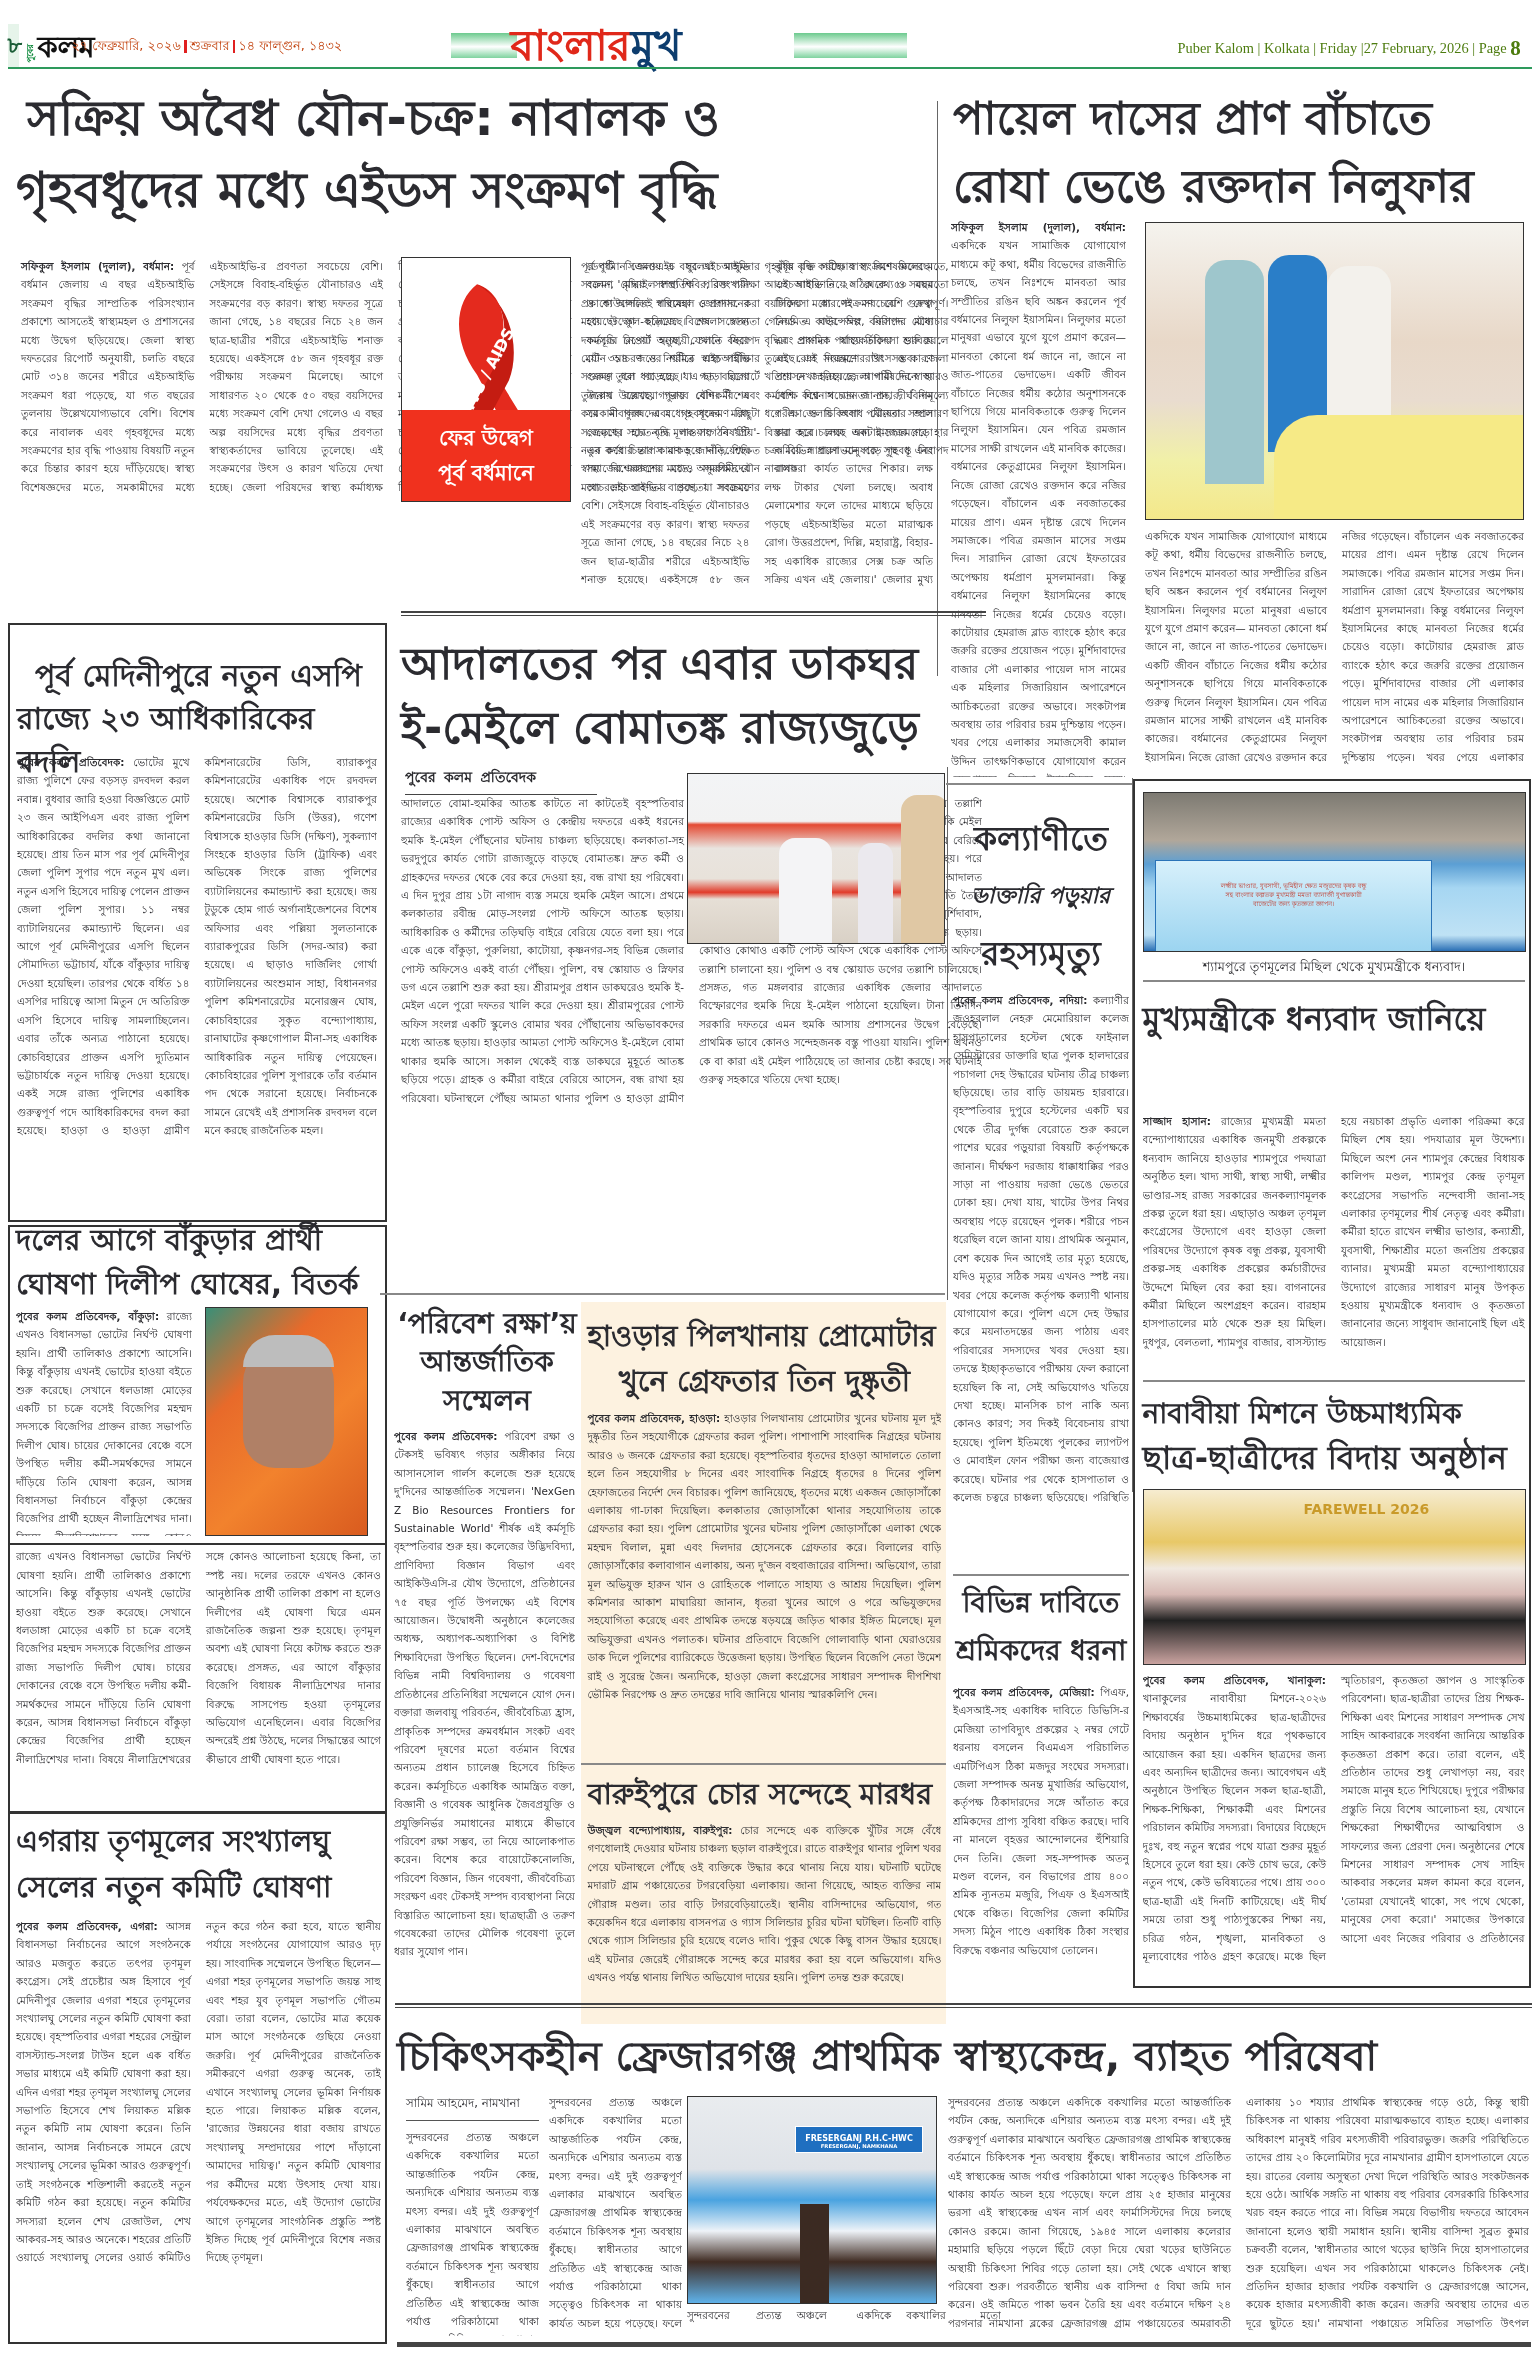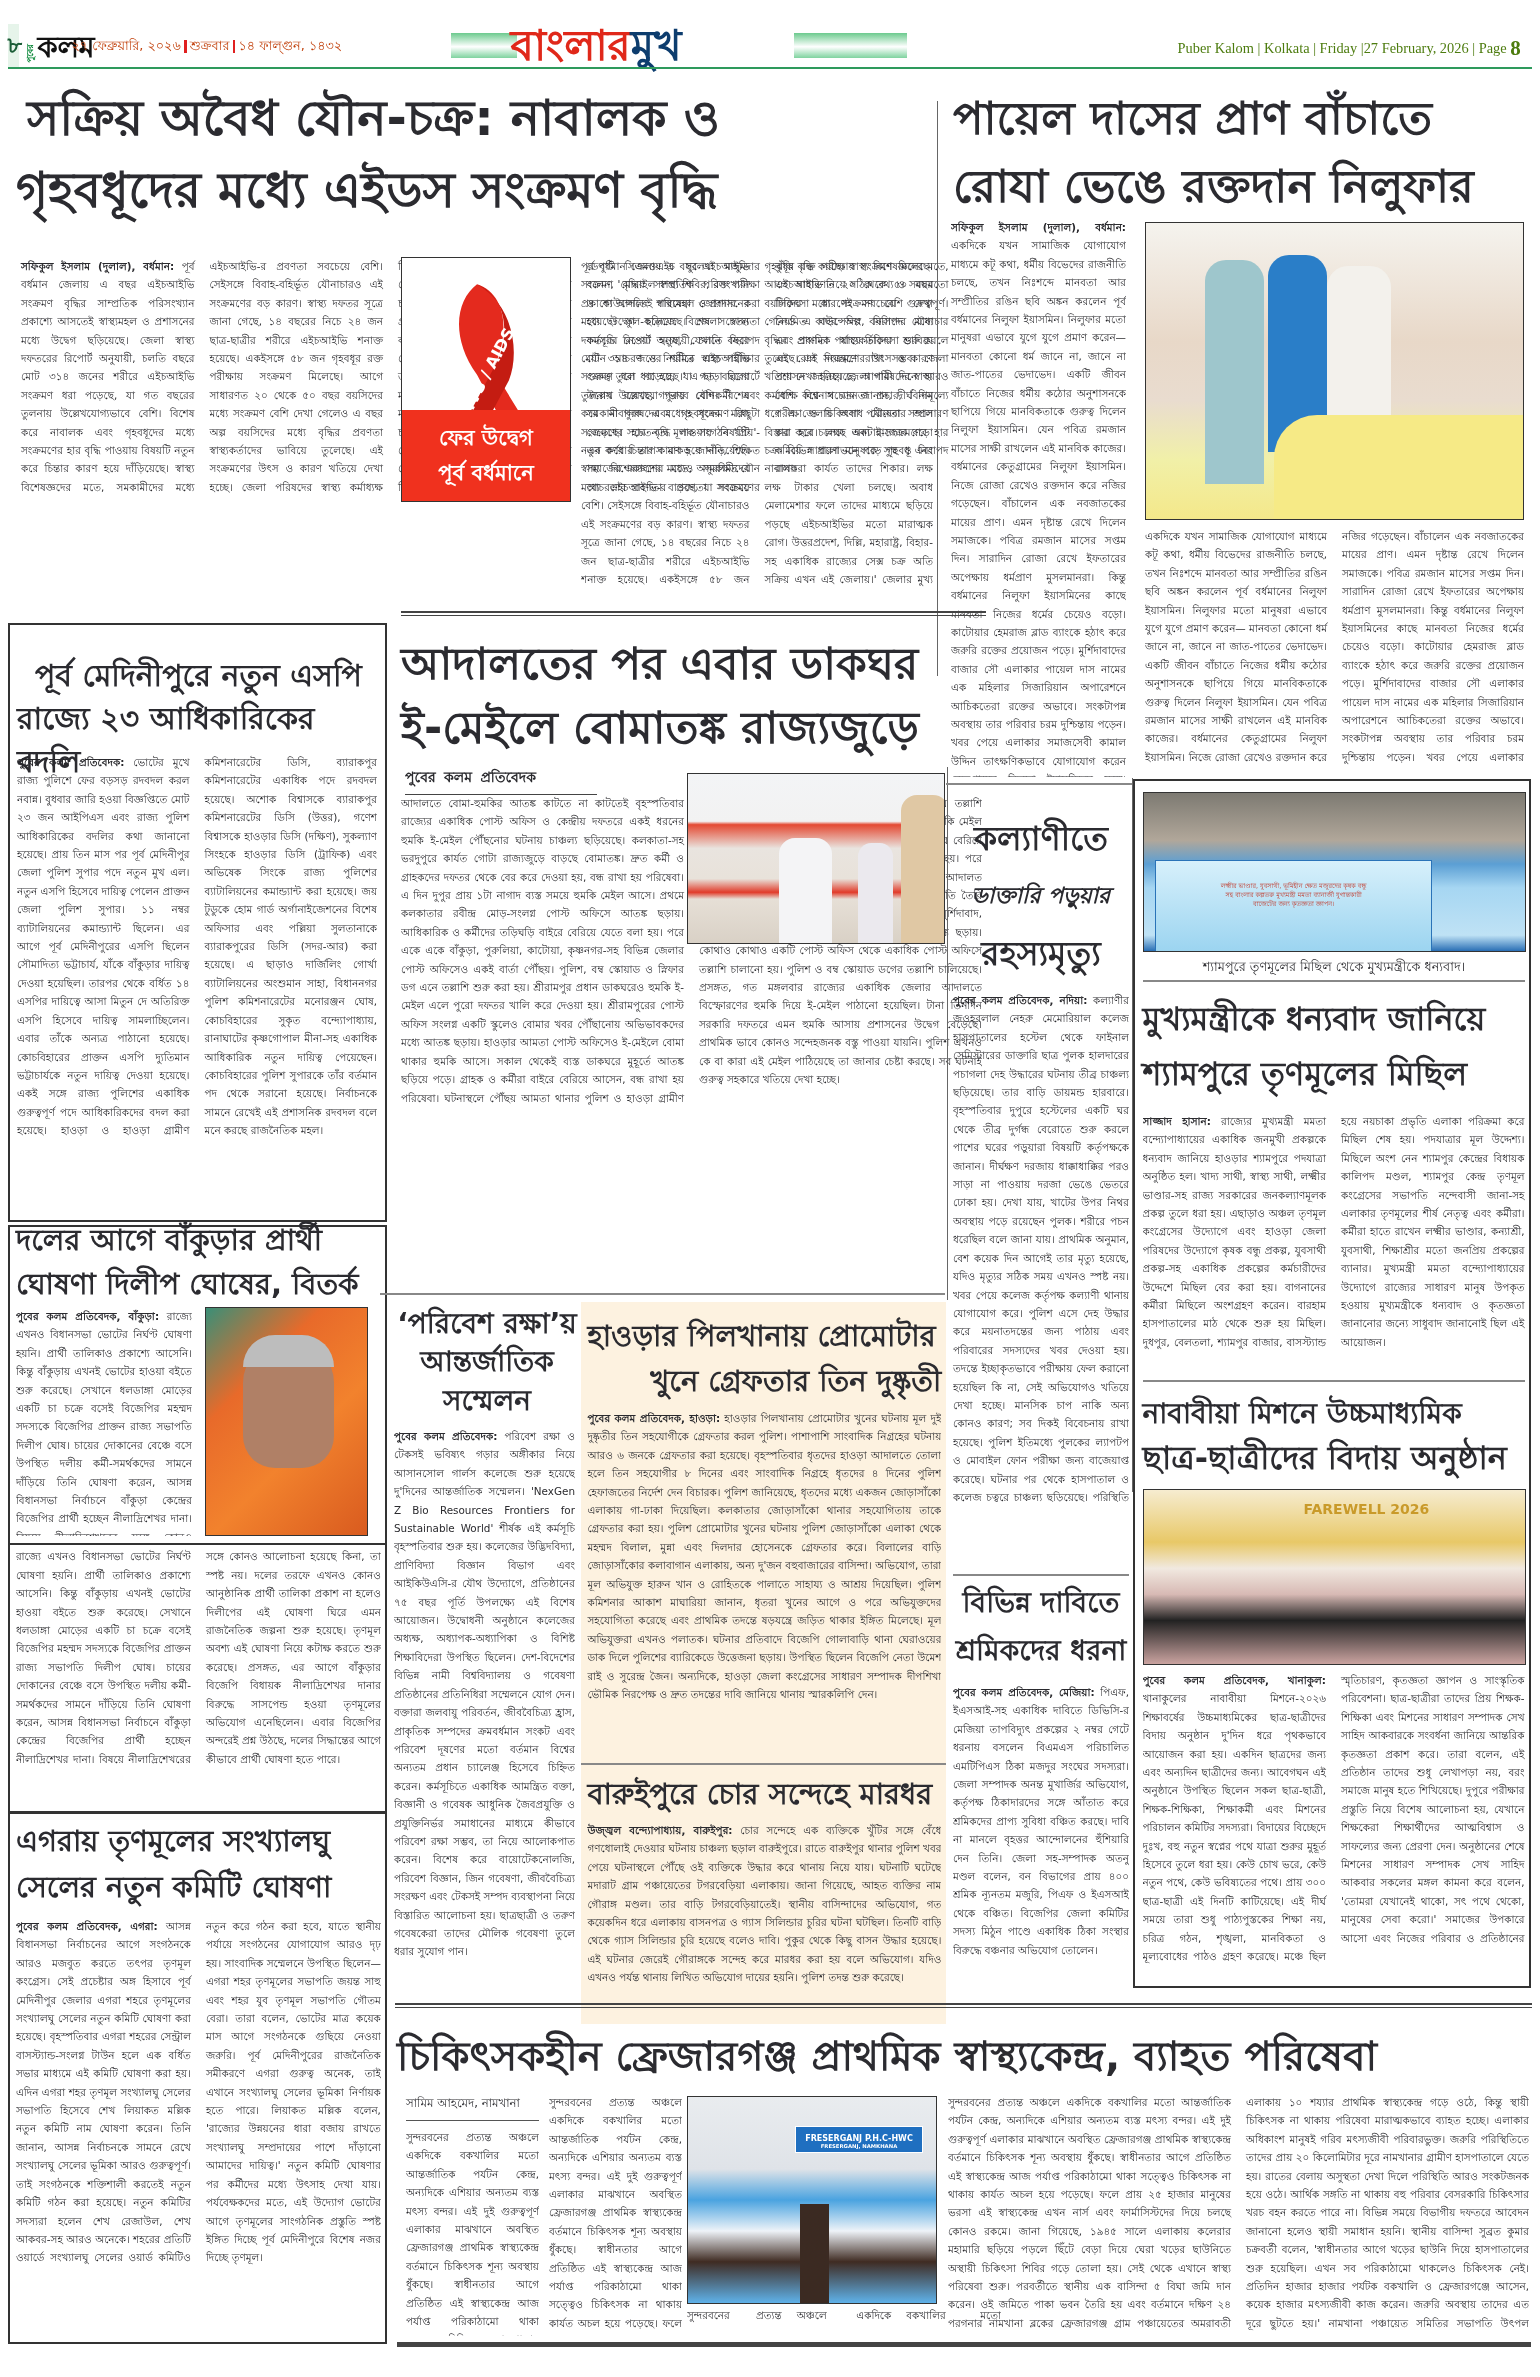--- a/index.html
+++ b/index.html
@@ -156,21 +156,20 @@
 </div>
 <div class="vrule" style="left:1132px;top:778px;height:714px;"></div>
 
 <div class="boxed" style="left:1133px;top:779px;width:398px;height:1209px;border-width:2.1px 2.1px 2.1px 2.1px;">
   <div class="photo img-rally" style="left:7.5px;top:10.7px;width:383px;height:160px;">
     <div style="position:absolute;left:11.7px;top:67px;width:277px;height:93px;background:linear-gradient(180deg,#d7f0fb,#9bd4f0);border:1.1px solid #2a73b8;font-family:'DejaVu Sans',sans-serif;font-size:6.4px;color:#c0392b;text-align:center;padding:21px 64px 0 64px;line-height:9px;">লক্ষ্মীর ভাণ্ডার, যুবসাথী, ভূমিহীন ক্ষেত মজুরদের কৃষক বন্ধু সহ বাংলার কল্পতরু মুখ্যমন্ত্রী মমতা ব্যানার্জী যুগান্তকারী বাজেটের জন্য কৃতজ্ঞতা জ্ঞাপন।</div>
   </div>
   <div class="caption abs" style="left:7.5px;top:176px;width:383px;">শ্যামপুরে তৃণমূলের মিছিল থেকে মুখ্যমন্ত্রীকে ধন্যবাদ।</div>
   <div class="hrule" style="left:7.5px;top:199px;width:382px;height:1.6px;"></div>
   <div class="hl abs" style="left:7.5px;top:209px;width:383px;font-size:32px;line-height:59px;">মুখ্যমন্ত্রীকে ধন্যবাদ জানিয়ে</div>
-  <div class="hl abs" style="left:7.5px;top:264px;width:383px;font-size:32px;line-height:59px;">শ্যামপুরে তৃণমূলের মিছিল</div>
   <div class="body-text cols2 abs" style="left:7.5px;top:331px;width:382px;height:266px;overflow:hidden;">
     <span class="byline">সাজ্জাদ হাসান:</span>
     <span>রাজ্যের মুখ্যমন্ত্রী মমতা বন্দ্যোপাধ্যায়ের একাধিক জনমুখী প্রকল্পকে ধন্যবাদ জানিয়ে হাওড়ার শ্যামপুরে পদযাত্রা অনুষ্ঠিত হল। খাদ্য সাথী, স্বাস্থ্য সাথী, লক্ষ্মীর ভাণ্ডার-সহ রাজ্য সরকারের জনকল্যাণমূলক প্রকল্প তুলে ধরা হয়। এছাড়াও অঞ্চল তৃণমূল কংগ্রেসের উদ্যোগে এবং হাওড়া জেলা পরিষদের উদ্যোগে কৃষক বন্ধু প্রকল্প, যুবসাথী প্রকল্প-সহ একাধিক প্রকল্পের কর্মচারীদের উদ্দেশে মিছিল বের করা হয়। বাগনানের কর্মীরা মিছিলে অংশগ্রহণ করেন। বারহাম হাসপাতালের মাঠ থেকে শুরু হয় মিছিল। দুধপুর, বেলতলা, শ্যামপুর বাজার, বাসস্ট্যান্ড হয়ে নয়চাকা প্রভৃতি এলাকা পরিক্রমা করে মিছিল শেষ হয়। পদযাত্রার মূল উদ্দেশ্য। মিছিলে অংশ নেন শ্যামপুর কেন্দ্রের বিধায়ক কালিপদ মণ্ডল, শ্যামপুর কেন্দ্র তৃণমূল কংগ্রেসের সভাপতি নন্দেবাসী জানা-সহ এলাকার তৃণমূলের শীর্ষ নেতৃত্ব এবং কর্মীরা। কর্মীরা হাতে রাখেন লক্ষ্মীর ভাণ্ডার, কন্যাশ্রী, যুবসাথী, শিক্ষাশ্রীর মতো জনপ্রিয় প্রকল্পের ব্যানার। মুখ্যমন্ত্রী মমতা বন্দ্যোপাধ্যায়ের উদ্যোগে রাজ্যের সাধারণ মানুষ উপকৃত হওয়ায় মুখ্যমন্ত্রীকে ধন্যবাদ ও কৃতজ্ঞতা জানানোর জন্যে সাধুবাদ জানানোই ছিল এই আয়োজন।</span>
   </div>
 
   <div class="hrule" style="left:7.5px;top:599px;width:382px;height:1.6px;"></div>
   <div class="hl abs" style="left:7.5px;top:610px;width:383px;font-size:28px;line-height:45px;">নাবাবীয়া মিশনে উচ্চমাধ্যমিক</div>
   <div class="hl abs" style="left:7.5px;top:655px;width:383px;font-size:32px;line-height:45px;">ছাত্র-ছাত্রীদের বিদায় অনুষ্ঠান</div>
   <div class="photo img-farewell" style="left:7.5px;top:708px;width:383px;height:176px;">
     <div class="img-label" style="left:160px;top:10.7px;font-size:14px;color:#c99a2a;">FAREWELL 2026</div>
@@ -205,21 +204,21 @@
   <div class="hl abs" style="left:394px;top:1343px;width:186px;font-size:28px;line-height:38px;text-align:center;">আন্তর্জাতিক</div>
   <div class="hl abs" style="left:394px;top:1382px;width:186px;font-size:28px;line-height:38px;text-align:center;">সম্মেলন</div>
   <div class="body-text abs" style="left:394px;top:1427px;width:181px;height:586px;overflow:hidden;">
     <span class="byline">পুবের কলম প্রতিবেদক:</span>
     <span>পরিবেশ রক্ষা ও টেকসই ভবিষ্যৎ গড়ার অঙ্গীকার নিয়ে আসানসোল গার্লস কলেজে শুরু হয়েছে দু'দিনের আন্তর্জাতিক সম্মেলন। 'NexGen Z Bio Resources Frontiers for Sustainable World' শীর্ষক এই কর্মসূচি বৃহস্পতিবার শুরু হয়। কলেজের উদ্ভিদবিদ্যা, প্রাণিবিদ্যা বিজ্ঞান বিভাগ এবং আইকিউএসি-র যৌথ উদ্যোগে, প্রতিষ্ঠানের ৭৫ বছর পূর্তি উপলক্ষ্যে এই বিশেষ আয়োজন। উদ্বোধনী অনুষ্ঠানে কলেজের অধ্যক্ষ, অধ্যাপক-অধ্যাপিকা ও বিশিষ্ট শিক্ষাবিদেরা উপস্থিত ছিলেন। দেশ-বিদেশের বিভিন্ন নামী বিশ্ববিদ্যালয় ও গবেষণা প্রতিষ্ঠানের প্রতিনিধিরা সম্মেলনে যোগ দেন। বক্তারা জলবায়ু পরিবর্তন, জীববৈচিত্র্য হ্রাস, প্রাকৃতিক সম্পদের ক্রমবর্ধমান সংকট এবং পরিবেশ দূষণের মতো বর্তমান বিশ্বের অন্যতম প্রধান চ্যালেঞ্জ হিসেবে চিহ্নিত করেন। কর্মসূচিতে একাধিক আমন্ত্রিত বক্তা, বিজ্ঞানী ও গবেষক আধুনিক জৈবপ্রযুক্তি ও প্রযুক্তিনির্ভর সমাধানের মাধ্যমে কীভাবে পরিবেশ রক্ষা সম্ভব, তা নিয়ে আলোকপাত করেন। বিশেষ করে বায়োটেকনোলজি, পরিবেশ বিজ্ঞান, জিন গবেষণা, জীববৈচিত্র্য সংরক্ষণ এবং টেকসই সম্পদ ব্যবস্থাপনা নিয়ে বিস্তারিত আলোচনা হয়। ছাত্রছাত্রী ও তরুণ গবেষকেরা তাদের মৌলিক গবেষণা তুলে ধরার সুযোগ পান।</span>
   </div>
 </div>
 
 <div class="tinted" style="left:581px;top:1302px;width:365px;height:722px;">
   <div class="hl abs" style="left:6.4px;top:10.7px;width:354px;font-size:29px;line-height:46px;">হাওড়ার পিলখানায় প্রোমোটার</div>
-  <div class="hl abs" style="left:6.4px;top:56px;width:354px;font-size:29px;line-height:46px;text-align:right;">খুনে গ্রেফতার তিন দুষ্কৃতী</div>
+  <div class="hl abs" style="left:6.4px;top:56px;width:354px;font-size:29px;line-height:46px;text-align:center;">খুনে গ্রেফতার তিন দুষ্কৃতী</div>
   <div class="body-text abs" style="left:6.4px;top:107px;width:354px;height:341px;overflow:hidden;">
     <span class="byline">পুবের কলম প্রতিবেদক, হাওড়া:</span>
     <span>হাওড়ার পিলখানায় প্রোমোটার খুনের ঘটনায় মূল দুই দুষ্কৃতীর তিন সহযোগীকে গ্রেফতার করল পুলিশ। পাশাপাশি সাংবাদিক নিগ্রহের ঘটনায় আরও ৬ জনকে গ্রেফতার করা হয়েছে। বৃহস্পতিবার ধৃতদের হাওড়া আদালতে তোলা হলে তিন সহযোগীর ৮ দিনের এবং সাংবাদিক নিগ্রহে ধৃতদের ৪ দিনের পুলিশ হেফাজতের নির্দেশ দেন বিচারক। পুলিশ জানিয়েছে, ধৃতদের মধ্যে একজন জোড়াসাঁকো এলাকায় গা-ঢাকা দিয়েছিল। কলকাতার জোড়াসাঁকো থানার সহযোগিতায় তাকে গ্রেফতার করা হয়। পুলিশ প্রোমোটার খুনের ঘটনায় পুলিশ জোড়াসাঁকো এলাকা থেকে মহম্মদ বিলাল, মুন্না এবং দিলদার হোসেনকে গ্রেফতার করে। বিলালের বাড়ি জোড়াসাঁকোর কলাবাগান এলাকায়, অন্য দু'জন বহুবাজারের বাসিন্দা। অভিযোগ, তারা মূল অভিযুক্ত হারুন খান ও রোহিতকে পালাতে সাহায্য ও আশ্রয় দিয়েছিল। পুলিশ কমিশনার আকাশ মাঘারিয়া জানান, ধৃতরা খুনের আগে ও পরে অভিযুক্তদের সহযোগিতা করেছে এবং প্রাথমিক তদন্তে ষড়যন্ত্রে জড়িত থাকার ইঙ্গিত মিলেছে। মূল অভিযুক্তরা এখনও পলাতক। ঘটনার প্রতিবাদে বিজেপি গোলাবাড়ি থানা ঘেরাওয়ের ডাক দিলে পুলিশের ব্যারিকেডে উত্তেজনা ছড়ায়। উপস্থিত ছিলেন বিজেপি নেতা উমেশ রাই ও সুরেন্দ্র জৈন। অন্যদিকে, হাওড়া জেলা কংগ্রেসের সাধারণ সম্পাদক দীপশিখা ভৌমিক নিরপেক্ষ ও দ্রুত তদন্তের দাবি জানিয়ে থানায় স্মারকলিপি দেন।</span>
   </div>
   <div class="hrule" style="left:0;top:461px;width:365px;height:1.6px;"></div>
 
   <div class="hl abs" style="left:6.4px;top:469px;width:354px;font-size:29px;line-height:46px;">বারুইপুরে চোর সন্দেহে মারধর</div>
   <div class="body-text abs" style="left:6.4px;top:519px;width:354px;height:197px;overflow:hidden;">
     <span class="byline">উজ্জ্বল বন্দ্যোপাধ্যায়, বারুইপুর:</span>
     <span>চোর সন্দেহে এক ব্যক্তিকে খুঁটির সঙ্গে বেঁধে গণধোলাই দেওয়ার ঘটনায় চাঞ্চল্য ছড়াল বারুইপুরে। রাতে বারুইপুর থানার পুলিশ খবর পেয়ে ঘটনাস্থলে পৌঁছে ওই ব্যক্তিকে উদ্ধার করে থানায় নিয়ে যায়। ঘটনাটি ঘটেছে মদারাট গ্রাম পঞ্চায়েতের টগরবেড়িয়া এলাকায়। জানা গিয়েছে, আহত ব্যক্তির নাম গৌরাঙ্গ মণ্ডল। তার বাড়ি টগরবেড়িয়াতেই। স্থানীয় বাসিন্দাদের অভিযোগ, গত কয়েকদিন ধরে এলাকায় বাসনপত্র ও গ্যাস সিলিন্ডার চুরির ঘটনা ঘটছিল। তিনটি বাড়ি থেকে গ্যাস সিলিন্ডার চুরি হয়েছে বলেও দাবি। পুকুর থেকে কিছু বাসন উদ্ধার হয়েছে। এই ঘটনার জেরেই গৌরাঙ্গকে সন্দেহ করে মারধর করা হয় বলে অভিযোগ। যদিও এখনও পর্যন্ত থানায় লিখিত অভিযোগ দায়ের হয়নি। পুলিশ তদন্ত শুরু করেছে।</span>

